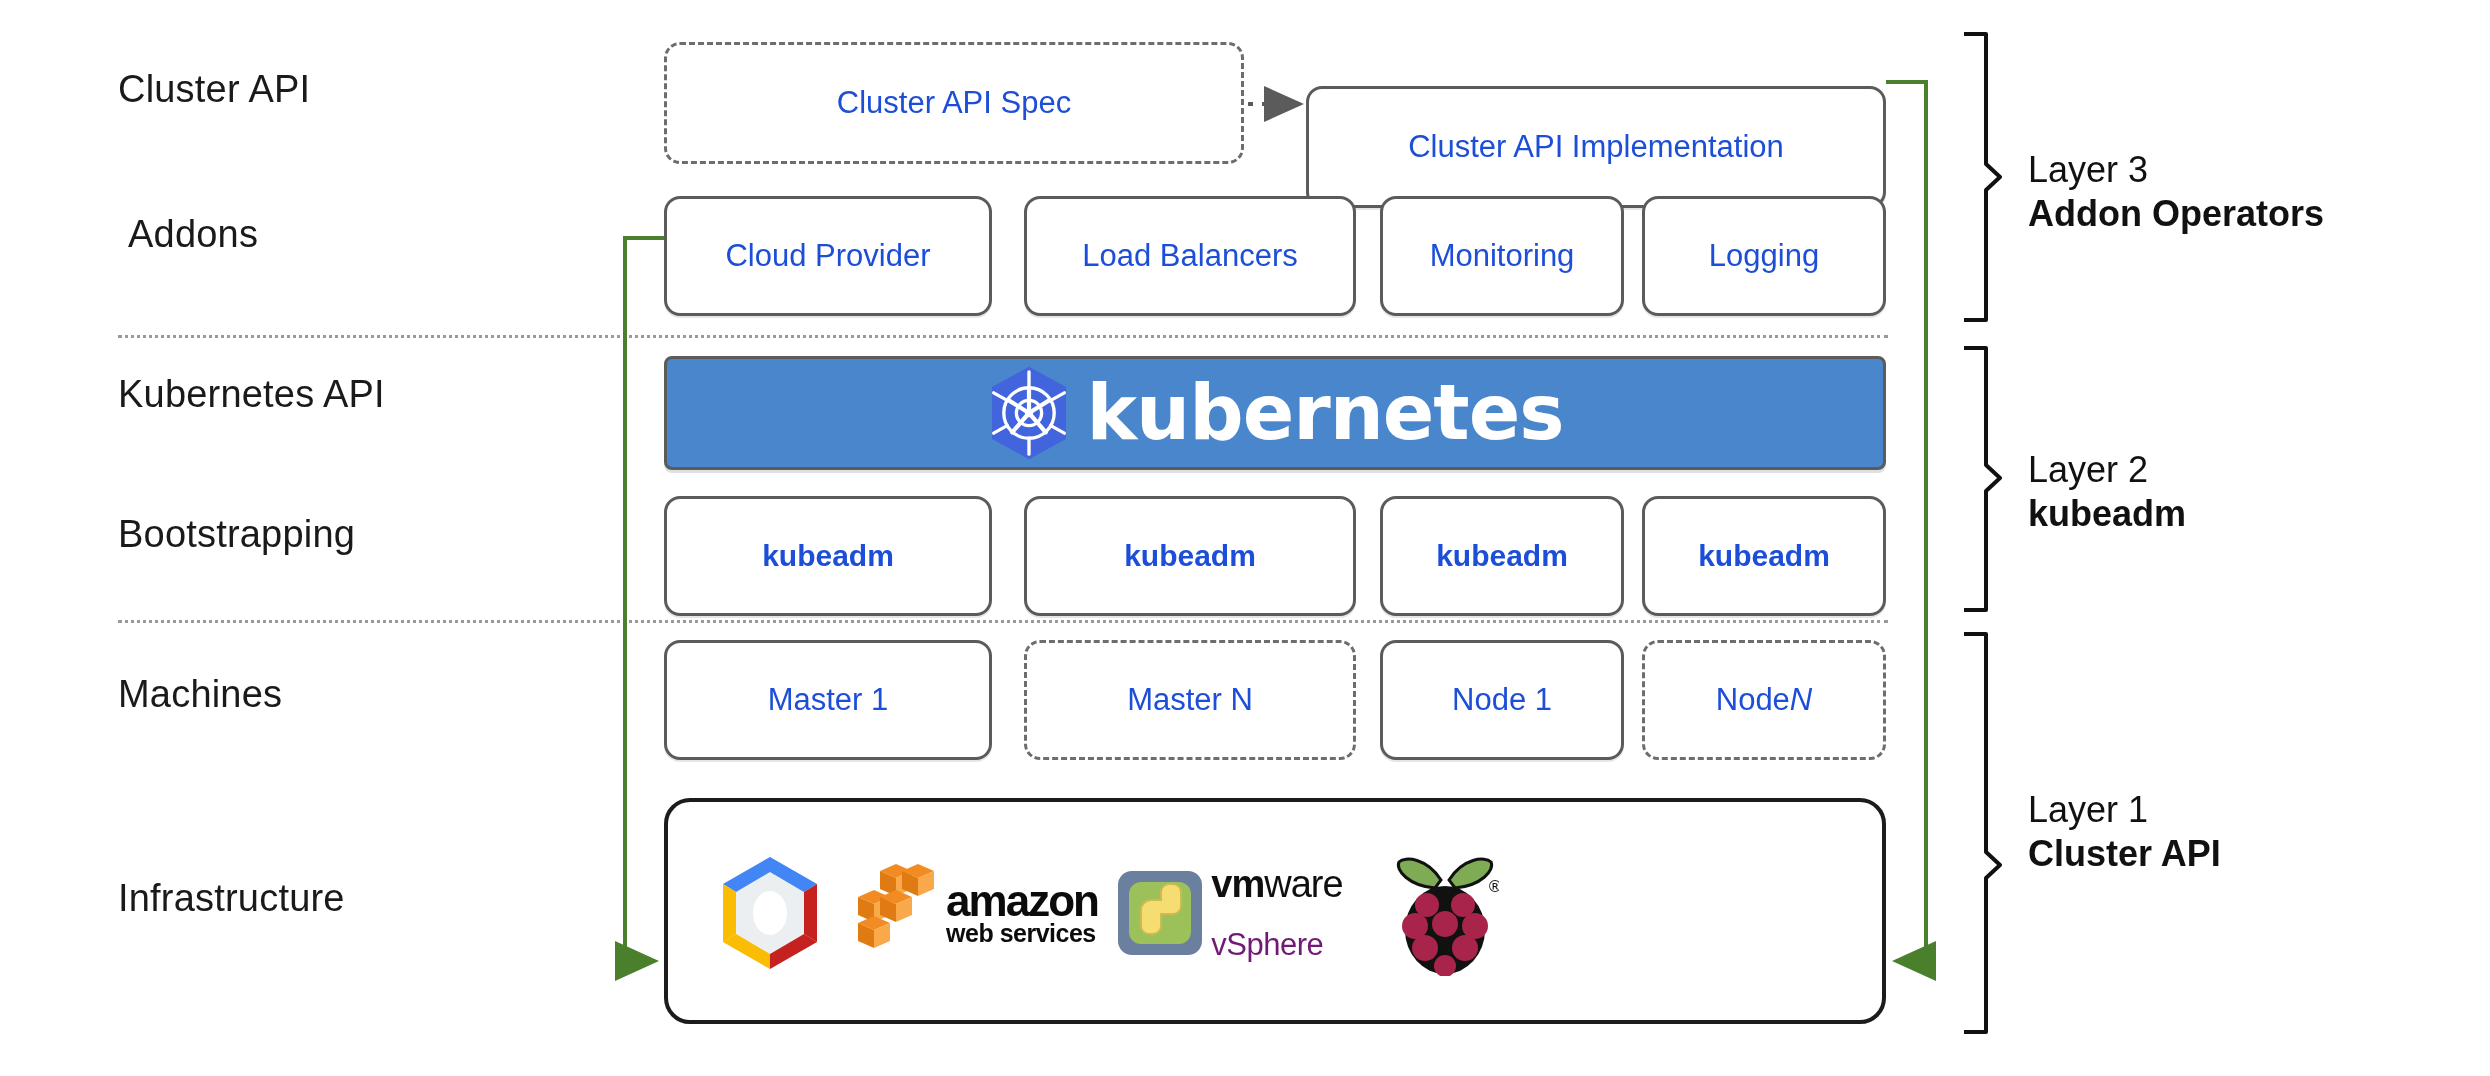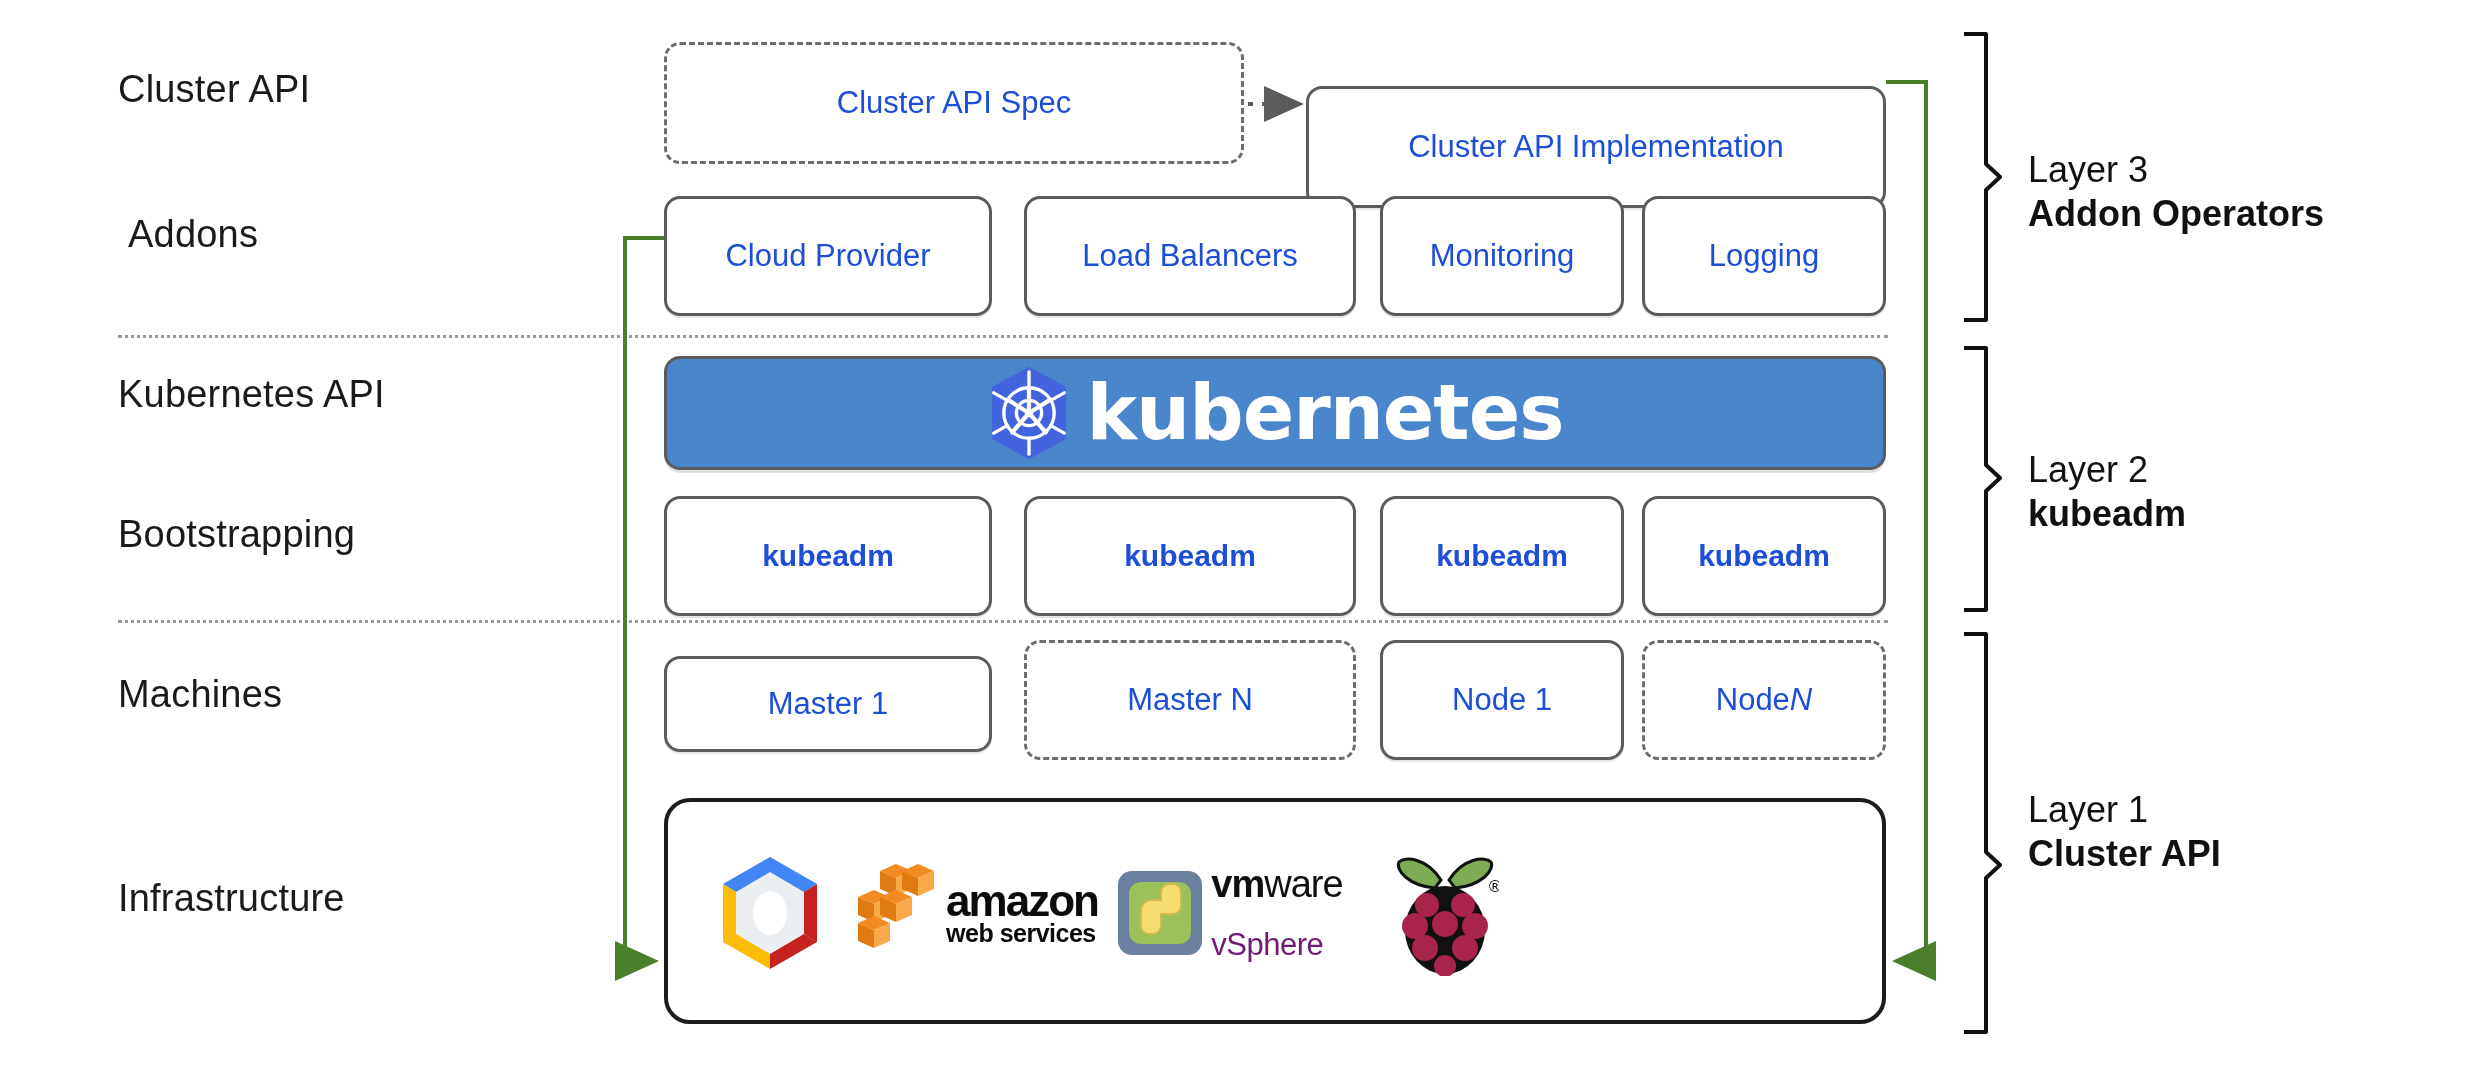--- a/index.html
+++ b/index.html
@@ -49,21 +49,21 @@
     box-shadow:none;
     justify-content:flex-start;
   }
 
   
   .kbanner {
     position:absolute;
     box-sizing:border-box;
     background:#4a86cc;
     border:3px solid #5b5b5b;
-    border-radius:16px;
+    border-radius:8px;
     display:flex;
     align-items:center;
     justify-content:center;
     gap:16px;
     box-shadow:0 3px 0 rgba(0,0,0,0.12);
   }
   .kbanner .k-logo { width:84px; height:96px; flex:0 0 auto; display:block; }
   .kbanner .k-word {
     color:#ffffff;
     font-size:76px;
@@ -169,21 +169,21 @@
       <circle cx="50" cy="57" r="5" fill="#ffffff"></circle>
     </svg>
     <span class="k-word">kubernetes</span>
   </div>
 
   <div class="box bold" style="left:664px; top:496px; width:328px; height:120px;">kubeadm</div>
   <div class="box bold" style="left:1024px; top:496px; width:332px; height:120px;">kubeadm</div>
   <div class="box bold" style="left:1380px; top:496px; width:244px; height:120px;">kubeadm</div>
   <div class="box bold" style="left:1642px; top:496px; width:244px; height:120px;">kubeadm</div>
 
-  <div class="box" style="left:664px; top:640px; width:328px; height:96px;margin-top:16px;">Master 1</div>
+  <div class="box" style="left:664px; top:640px; width:328px; height:120px;">Master 1</div>
   <div class="box dashed" style="left:1024px; top:640px; width:332px; height:120px;">Master N</div>
   <div class="box" style="left:1380px; top:640px; width:244px; height:120px;">Node 1</div>
   <div class="box dashed" style="left:1642px; top:640px; width:244px; height:120px;">
     <span>Node </span>
       <em class="ital">N</em>
   </div>
 
   <div class="box infra" style="left:664px; top:798px; width:1222px; height:226px;"></div>
 
   <div class="logos" style="left:690px; top:838px; width:1180px; height:150px;">

